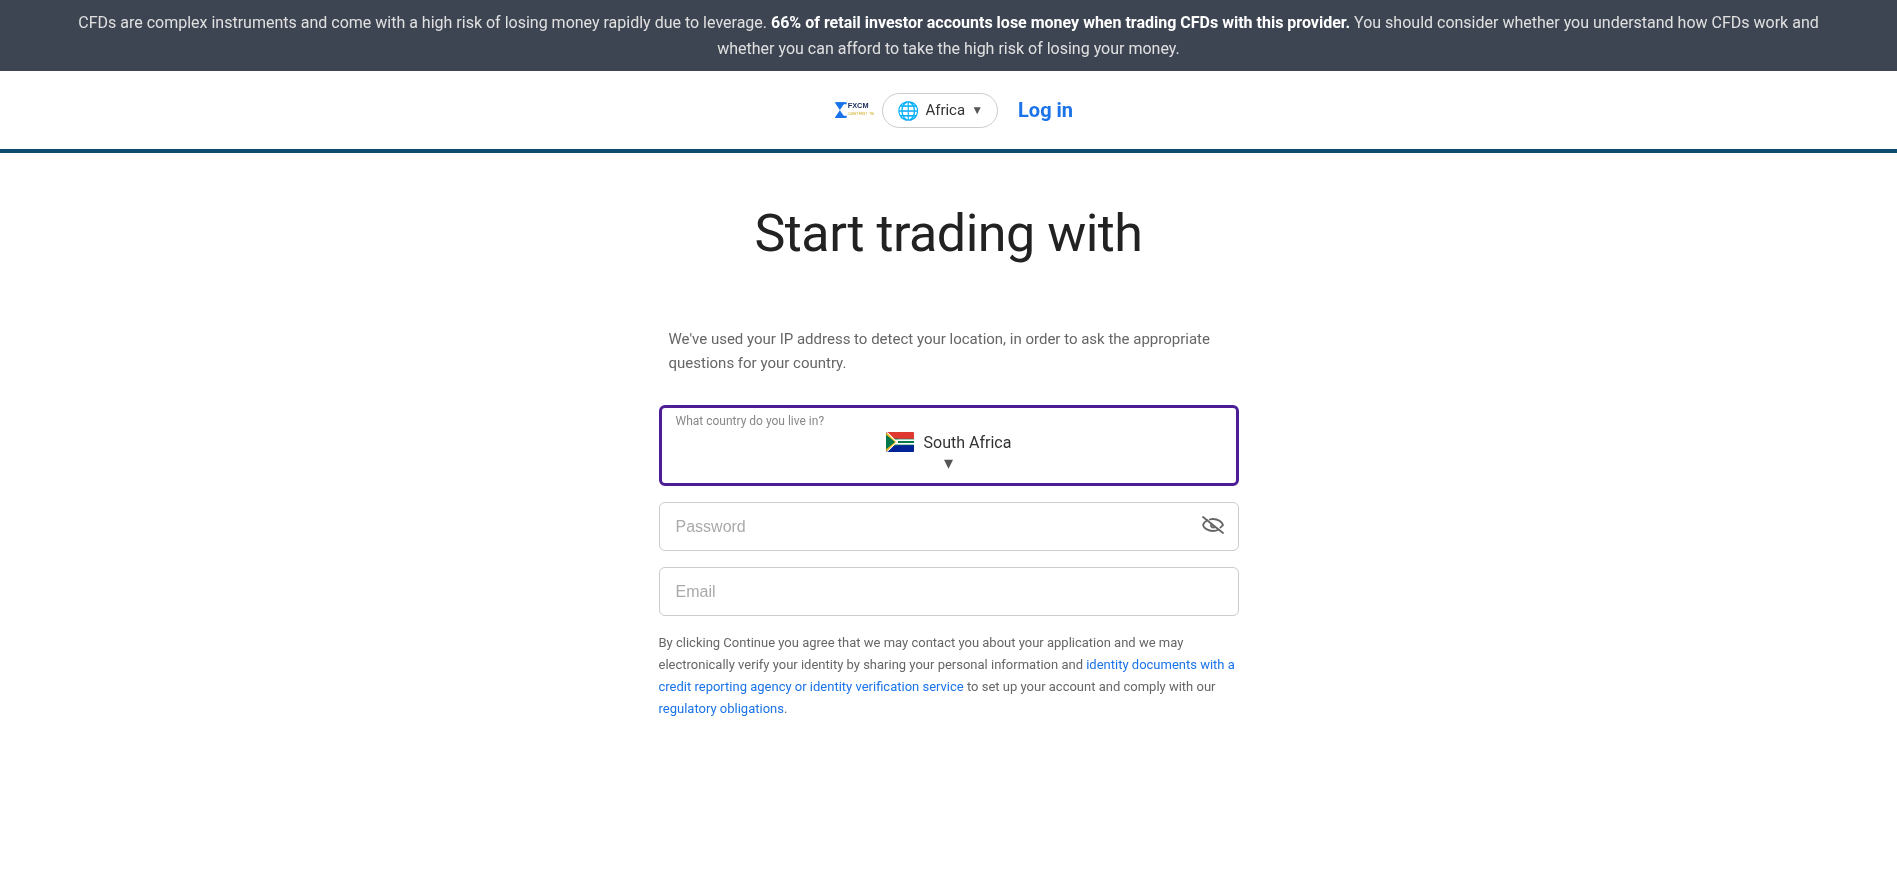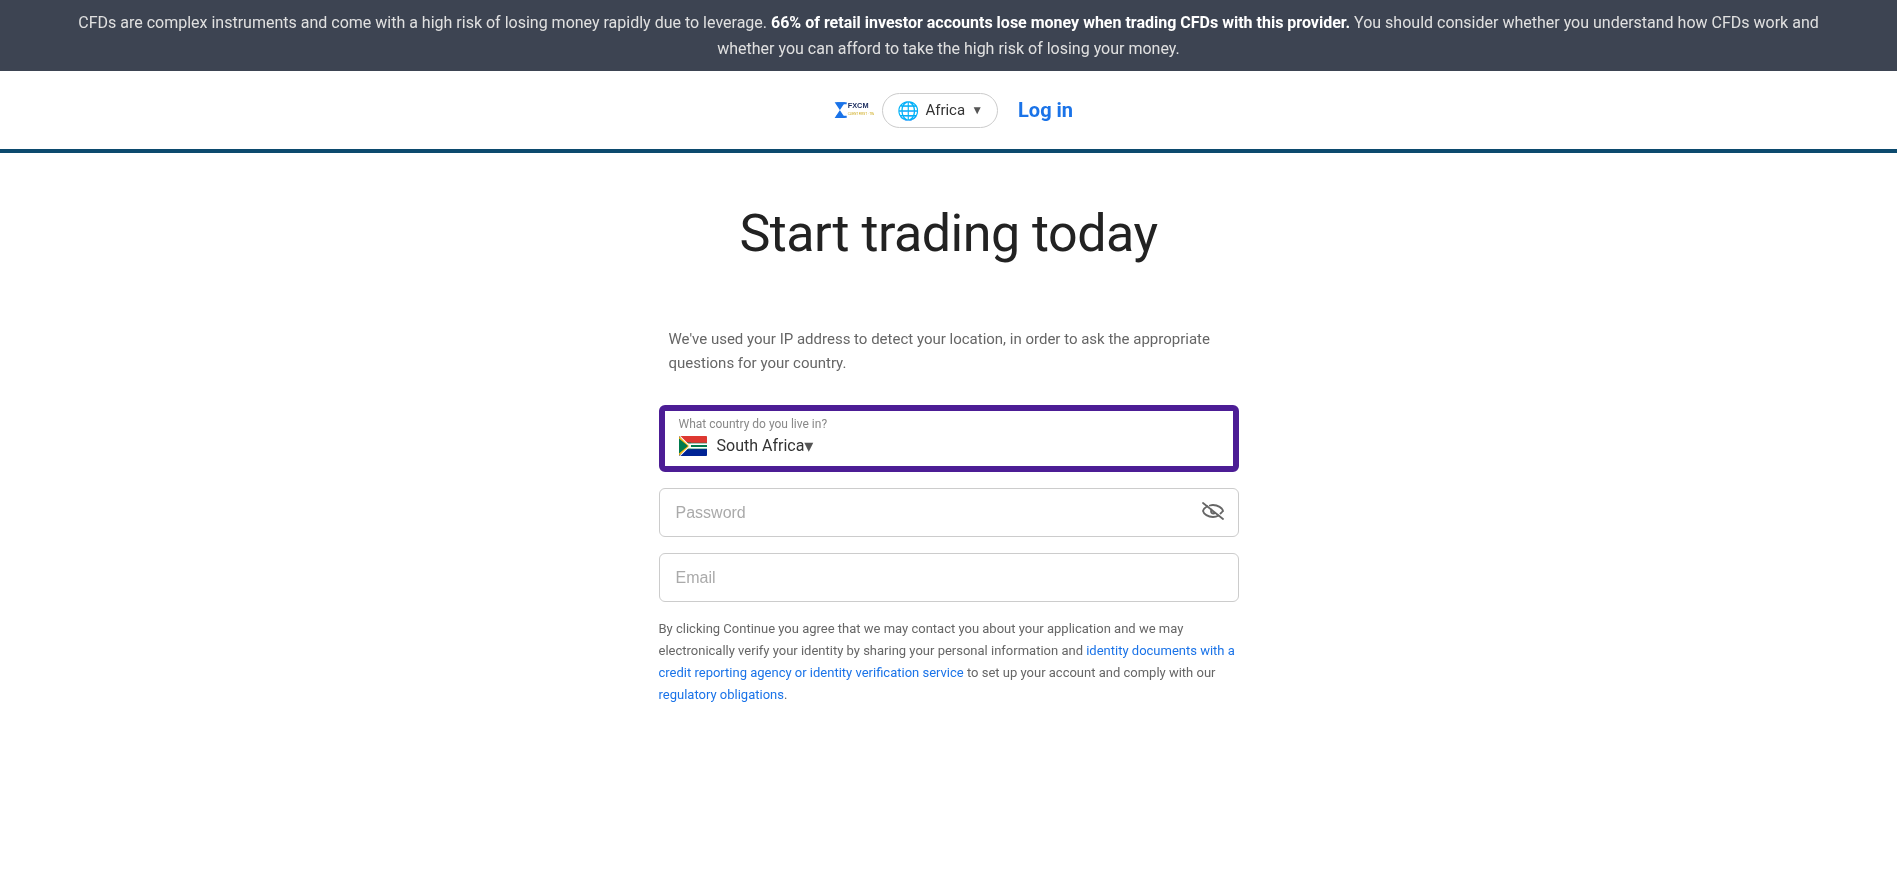--- a/index.html
+++ b/index.html
@@ -95,34 +95,35 @@
       width: 100%;
       max-width: 580px;
       display: flex;
       flex-direction: column;
       gap: 16px;
     }
 
     
     .country-select-wrapper {
       position: relative;
-      border: 6px solid #4c1d95;
+      border: 3px solid #4c1d95;
       border-radius: 6px;
       padding: 6px 14px 10px;
       background: #fff;
     }
     .country-label {
       font-size: 12px;
       color: #888;
       margin-bottom: 4px;
     }
     .country-select-inner {
       display: flex;
       align-items: center;
       cursor: pointer;
+      flex-direction: column;
     }
     .country-left { display: flex; align-items: center; gap: 10px; }
     .sa-flag {
       width: 28px;
       height: 20px;
       border-radius: 2px;
       overflow: hidden;
       flex-shrink: 0;
     }
     .country-name { font-size: 16px; color: #333; }
@@ -215,21 +216,21 @@
     <div class="language-selector">
       <span class="globe-icon">🌐</span>
       <span>Africa</span>
       <span class="chevron-down">▼</span>
     </div>
     <a href="#" class="login-btn">Log in</a>
   </div>
 </header>
 
 <main class="main-content">
-  <h1 class="page-title">Start trading today</h1>
+  <h1 class="page-title">Start trading with</h1>
   <p class="subtitle">We've used your IP address to detect your location, in order to ask the appropriate questions for your country.</p>
 
   <div class="form-container">
 
     <div class="country-select-wrapper">
       <div class="country-label">What country do you live in?</div>
       <div class="country-select-inner">
         <div class="country-left">
 
           <div class="sa-flag">

